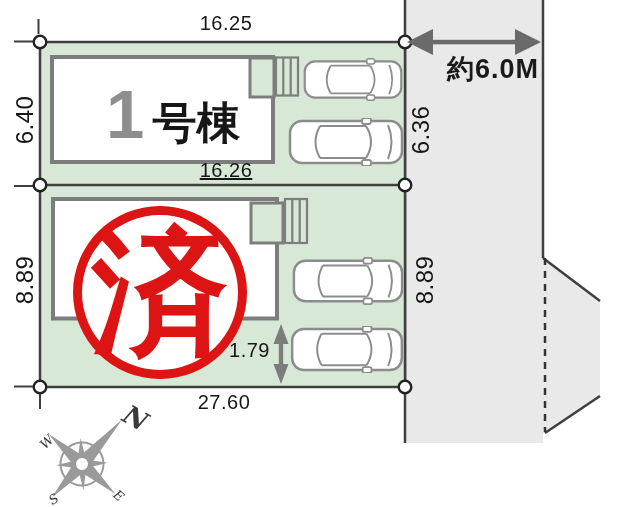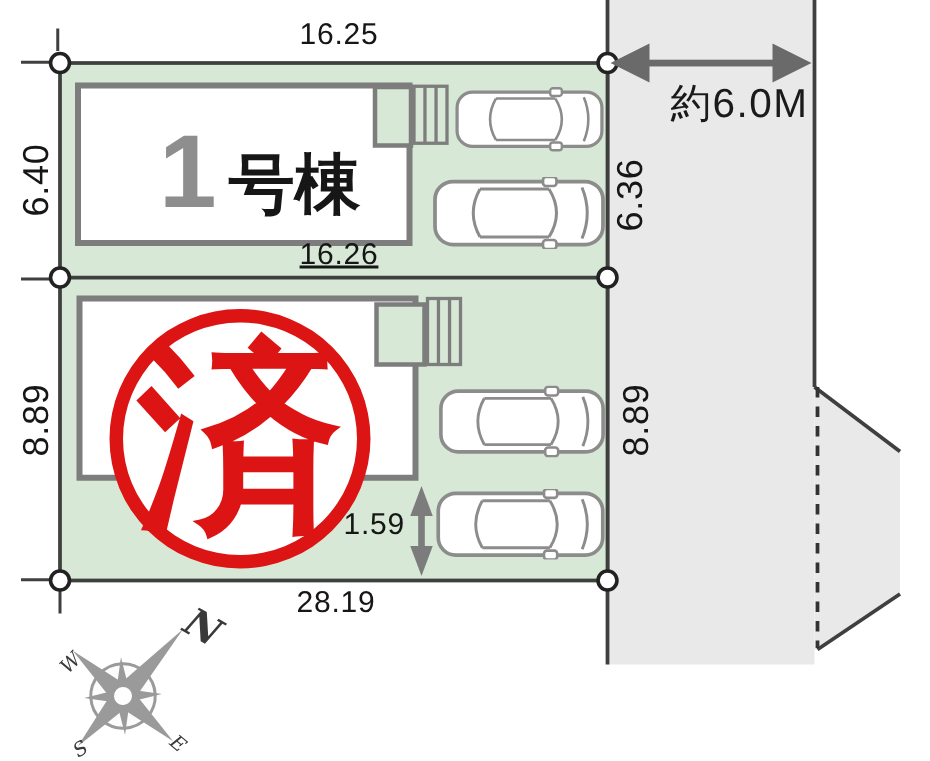--- a/index.html
+++ b/index.html
@@ -4,21 +4,21 @@
 <style>
   html,body{margin:0;padding:0;background:#fff;}
   .canvas{position:relative;width:620px;height:507px;background:#fff;overflow:hidden;
           font-family:"Liberation Sans",sans-serif;}
   .canvas svg.base{position:absolute;left:0;top:0;}
   .dim{position:absolute;color:#161616;font-size:20px;white-space:nowrap;letter-spacing:.5px;}
   .dim.center{text-align:center;}
   .vdim{position:absolute;width:70px;height:26px;line-height:26px;text-align:center;
         color:#161616;font-size:24px;letter-spacing:.5px;transform:rotate(-90deg);}
   .road-label{position:absolute;left:420px;top:52px;width:146px;text-align:center;
-              color:#1a1a1a;font-size:27px;line-height:35px;font-weight:400;letter-spacing:1px;}
+              color:#1a1a1a;font-size:27px;line-height:35px;font-weight:700;letter-spacing:1px;}
   .bldg-label{position:absolute;left:106px;top:80px;display:flex;align-items:baseline;}
   .bldg-label .num{font-size:69px;line-height:1;color:#8e8e8e;font-weight:600;}
   .bldg-label .suffix{font-size:44px;color:#161616;font-weight:700;margin-left:8px;}
   .stamp{position:absolute;left:73px;top:206px;width:174px;height:173px;box-sizing:border-box;
          border:9px solid #dc1414;border-radius:50%;background:#fff;
          display:flex;align-items:center;justify-content:center;}
   .stamp .glyph{font-size:136px;line-height:1;color:#dc1414;font-weight:600;
                 font-family:"DejaVu Sans",sans-serif;}
   .compass-letter{font-family:"DejaVu Serif",serif;font-style:italic;fill:#3a3a3a;}
 </style>
@@ -121,26 +121,26 @@
       </g>
       <text class="compass-letter" x="131" y="426" font-size="26" font-weight="bold" text-anchor="middle" transform="rotate(30 131 426)">N</text>
       <text class="compass-letter" x="50" y="445" font-size="13" text-anchor="middle" transform="rotate(-45 50 445)">W</text>
       <text class="compass-letter" x="56" y="503" font-size="13" text-anchor="middle" transform="rotate(-32 56 503)">S</text>
       <text class="compass-letter" x="116" y="499" font-size="13" text-anchor="middle" transform="rotate(40 116 499)">E</text>
     </g>
   </svg>
 
   <div class="dim center" style="left:180px;top:12px;width:92px;">16.25</div>
   <div class="dim center" style="left:180px;top:159px;width:92px;text-decoration:underline;">16.26</div>
-  <div class="dim center" style="left:178px;top:391px;width:92px;">28.19</div>
+  <div class="dim center" style="left:178px;top:391px;width:92px;">27.60</div>
   <div class="vdim" style="left:-10px;top:107px;">6.40</div>
   <div class="vdim" style="left:-10px;top:267px;">8.89</div>
   <div class="vdim" style="left:386px;top:117px;">6.36</div>
   <div class="vdim" style="left:390px;top:267px;">8.89</div>
-  <div class="dim" style="left:206px;top:339px;width:64px;text-align:right;">1.59</div>
+  <div class="dim" style="left:206px;top:339px;width:64px;text-align:right;">1.79</div>
 
   <div class="road-label">
     <div>約6.0M</div>
   </div>
 
   <div class="bldg-label">
     <span class="num">1</span>
     <span class="suffix">号棟</span>
   </div>
 

